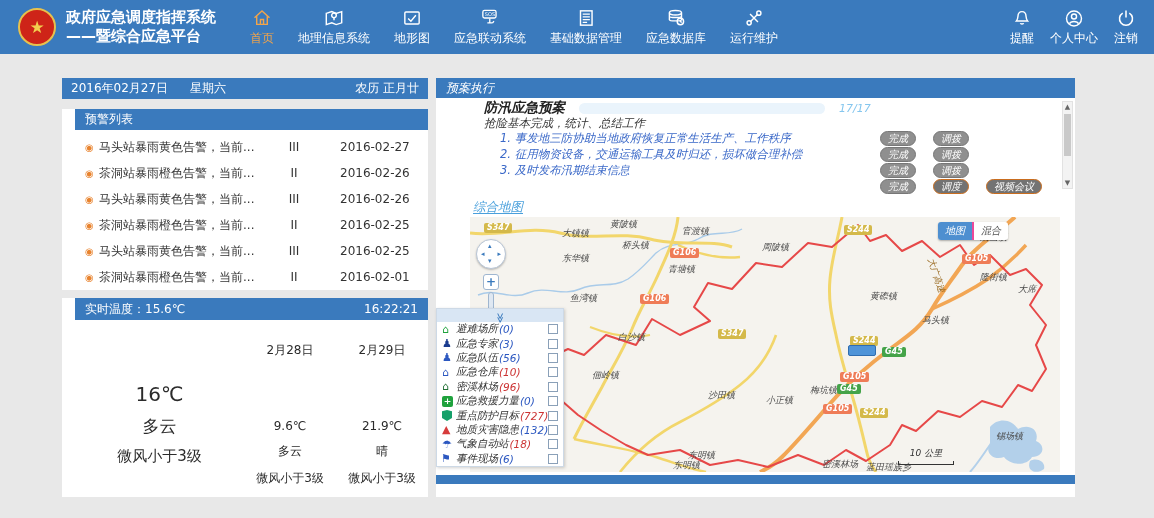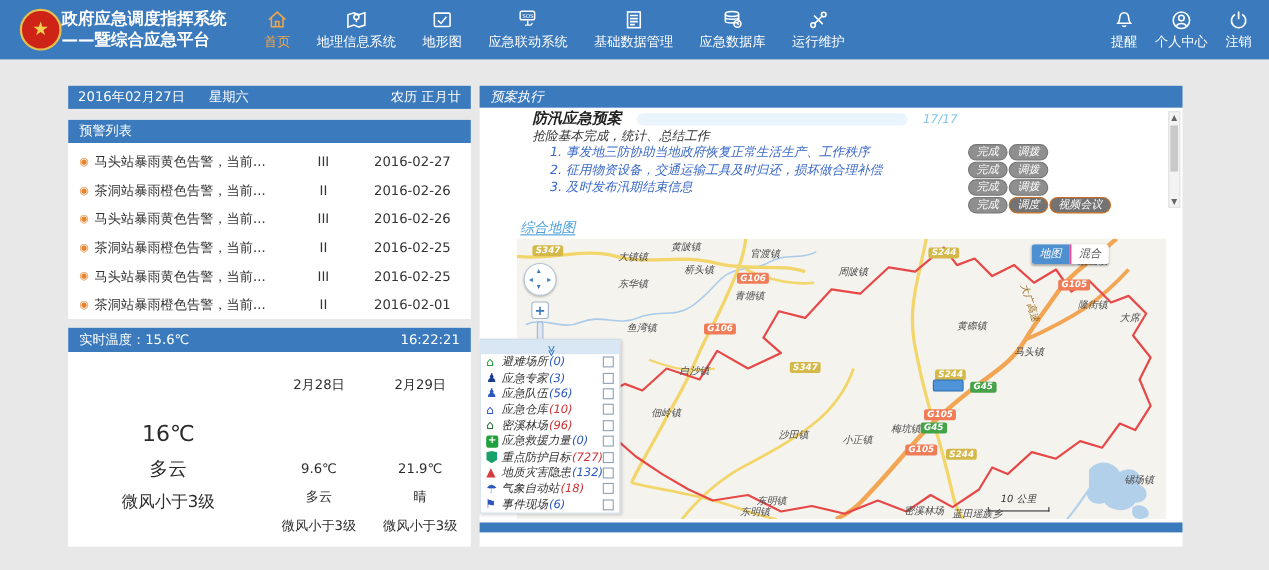--- a/index.html
+++ b/index.html
@@ -3,38 +3,38 @@
 <meta charset="utf-8">
 <style>
   * { box-sizing: border-box; margin: 0; padding: 0; }
   html,body { width:1154px; height:518px; overflow:hidden; }
   body { background:#e8e8e8; font-family:"DejaVu Sans","Liberation Sans",sans-serif; font-size:12px; color:#333; }
 
   
   .topbar { height:54px; background:#3a7abd; display:flex; align-items:center; padding:0 16px 0 18px; }
   .emblem { width:38px; height:38px; border-radius:50%; background:#ce2418; border:2px solid #e7c14d;
             display:flex; align-items:center; justify-content:center; color:#f2cf4e; font-size:17px; flex:0 0 auto; }
-  .app-title { color:#fff; font-size:15px; font-weight:bold; line-height:1.3; margin-left:0; white-space:nowrap; }
+  .app-title { color:#fff; font-size:15px; font-weight:bold; line-height:1.3; margin-left:10px; white-space:nowrap; }
   .nav { display:flex; align-items:flex-end; margin-left:34px; gap:24px; }
   .nv { display:flex; flex-direction:column; align-items:center; gap:1px; color:#fff; font-size:12px; cursor:pointer; white-space:nowrap; }
   .nv svg { display:block; }
   .nv.active { color:#f2a44a; }
   .user-menu { margin-left:auto; display:flex; gap:16px; }
 
   
   .content { display:flex; padding:24px 0 0 62px; gap:8px; }
   .lcol { width:366px; flex:0 0 auto; }
   .rcol { width:639px; flex:0 0 auto;font-style:italic; }
   .bluebar { background:#3a7abd; color:#fff; }
 
   
   .date-bar { height:21px; display:flex; align-items:center; padding:0 9px; font-size:12px; }
   .date-bar .wd { margin-left:22px; }
   .date-bar .lunar { margin-left:auto; }
-  .card { background:#fff; }
+  .card { background:#fff;padding-left:13px; }
   .card1 { margin-top:10px; height:181px; }
   .card-head { height:21px; display:flex; align-items:center; padding:0 10px; font-size:12px; }
   .alert-list { padding-top:4px; }
   .alert-row { height:26px; display:flex; align-items:center; padding:0 10px; font-size:12px; color:#333; }
   .a-dot { color:#e8832e; font-size:10px; width:14px; }
   .a-text { flex:1; overflow:hidden; white-space:nowrap; }
   .a-level { width:64px; text-align:center; }
   .a-date { width:92px; text-align:left; padding-left:14px; }
   .card2 { margin-top:8px; height:199px; }
   .card2 .card-head { height:22px; justify-content:space-between; }
@@ -49,21 +49,21 @@
   .panel-head { height:20px; display:flex; align-items:center; padding:0 10px; font-size:12px; }
   .rcard { position:relative; height:399px; background:#fff; padding-top:2px; }
   .plan-row { display:flex; align-items:center; height:16px; margin-left:48px; gap:14px; }
   .plan-name { font-size:13.5px; font-weight:bold; color:#222; }
   .p-track { width:246px; height:11px; border-radius:6px; background:#eaf4fc; overflow:hidden; }
   .p-fill { height:100%; background:#85c6ee; border-radius:6px; }
   .p-label { color:#85c6ee; font-size:11px; }
   .plan-desc { margin-left:48px; height:14px; font-size:11.5px; color:#333; }
   .task-row { display:flex; align-items:center; height:16px; padding-left:64px; }
   .t-text { width:380px; font-size:11.5px; color:#3a68c8; white-space:nowrap; overflow:hidden; }
-  .t-btns { display:flex; gap:1px; align-items:flex-end; }
+  .t-btns { display:flex; gap:17px; align-items:flex-end; }
   .pill { min-width:34px; height:15px; line-height:13px; border-radius:8px; background:#8f8f8f;
           border:1px solid #777; color:#fff; font-size:10px; padding:0 7px; text-align:center; cursor:pointer; }
   .pill.orange { background:#737373; border-color:#c96d1f; }
   .map-link { display:inline-block; margin:5px 0 3px 37px; font-size:12.5px; color:#4aa0dc;
               border-bottom:1px solid #4aa0dc; cursor:pointer; height:15px; }
 
   
   .map-box { position:relative; margin-left:34px; width:590px; height:255px; background:#f5f3ee; overflow:hidden; }
   .map-box svg { position:absolute; left:0; top:0; }
   .m-label { position:absolute; font-size:9px; color:#4a4a4a; white-space:nowrap; }
@@ -389,21 +389,21 @@
             <div class="m-label" style="left: 452px; top: 97px;">马头镇</div>
             <div class="m-label" style="left: 148px; top: 114px;">白沙镇</div>
             <div class="m-label" style="left: 122px; top: 152px;">佃岭镇</div>
             <div class="m-label" style="left: 340px; top: 167px;">梅坑镇</div>
             <div class="m-label" style="left: 238px; top: 172px;">沙田镇</div>
             <div class="m-label" style="left: 296px; top: 177px;">小正镇</div>
             <div class="m-label" style="left: 218px; top: 232px;">东明镇</div>
             <div class="m-label" style="left: 203px; top: 242px;">东明镇</div>
             <div class="m-label" style="left: 352px; top: 241px;">密溪林场</div>
             <div class="m-label" style="left: 396px; top: 244px;">蓝田瑶族乡</div>
-            <div class="m-label" style="left: 552px; top: 213px;">锡场镇</div>
+            <div class="m-label" style="left: 526px; top: 213px;">锡场镇</div>
             <div class="m-label" style="left: 548px; top: 66px;">大席</div>
           </div>
         <div id="map-badges">
             <div class="m-badge" style="left: 14px; top: 6px; background: rgb(212, 185, 74);">S347</div>
             <div class="m-badge" style="left: 200px; top: 31px; background: rgb(239, 124, 87);">G106</div>
             <div class="m-badge" style="left: 170px; top: 77px; background: rgb(239, 124, 87);">G106</div>
             <div class="m-badge" style="left: 374px; top: 8px; background: rgb(212, 185, 74);">S244</div>
             <div class="m-badge" style="left: 492px; top: 37px; background: rgb(239, 124, 87);">G105</div>
             <div class="m-badge" style="left: 248px; top: 112px; background: rgb(212, 185, 74);">S347</div>
             <div class="m-badge" style="left: 380px; top: 119px; background: rgb(212, 185, 74);">S244</div>

